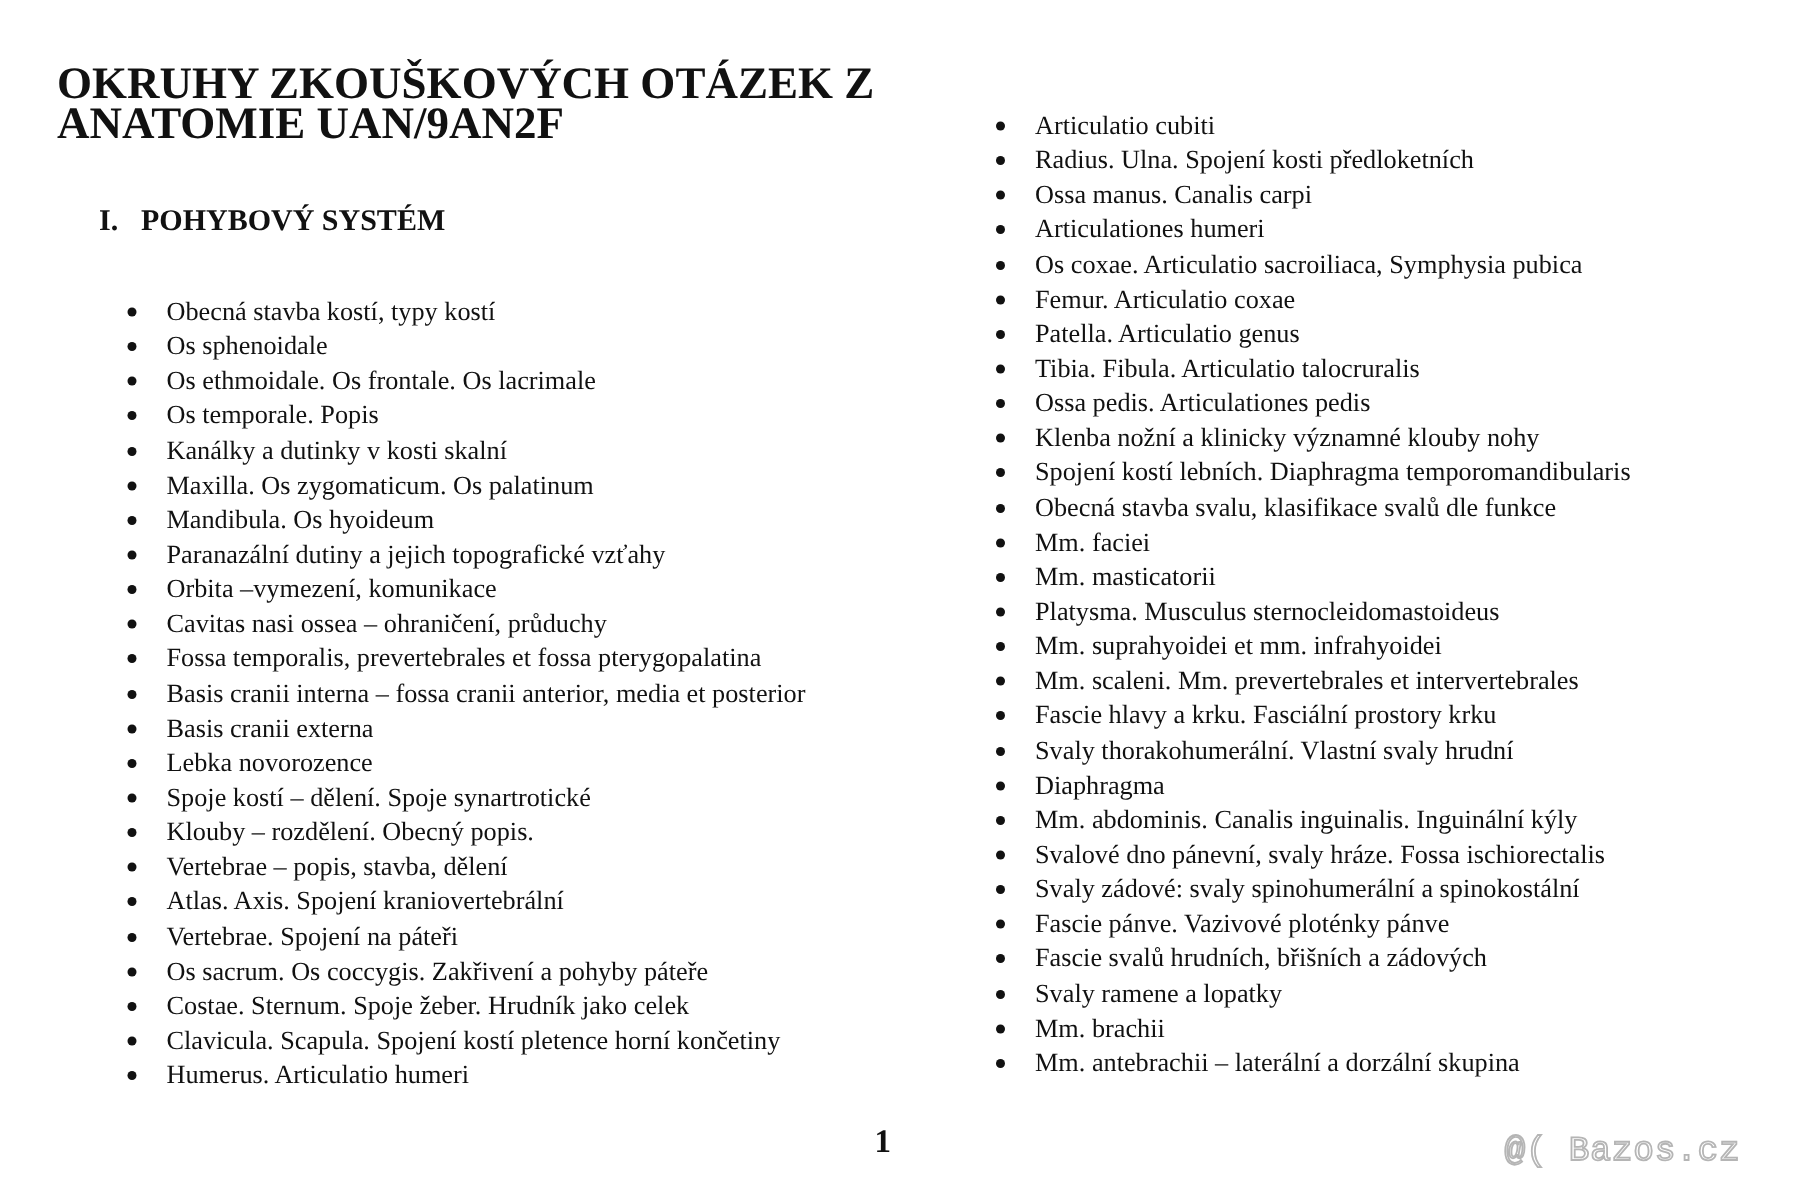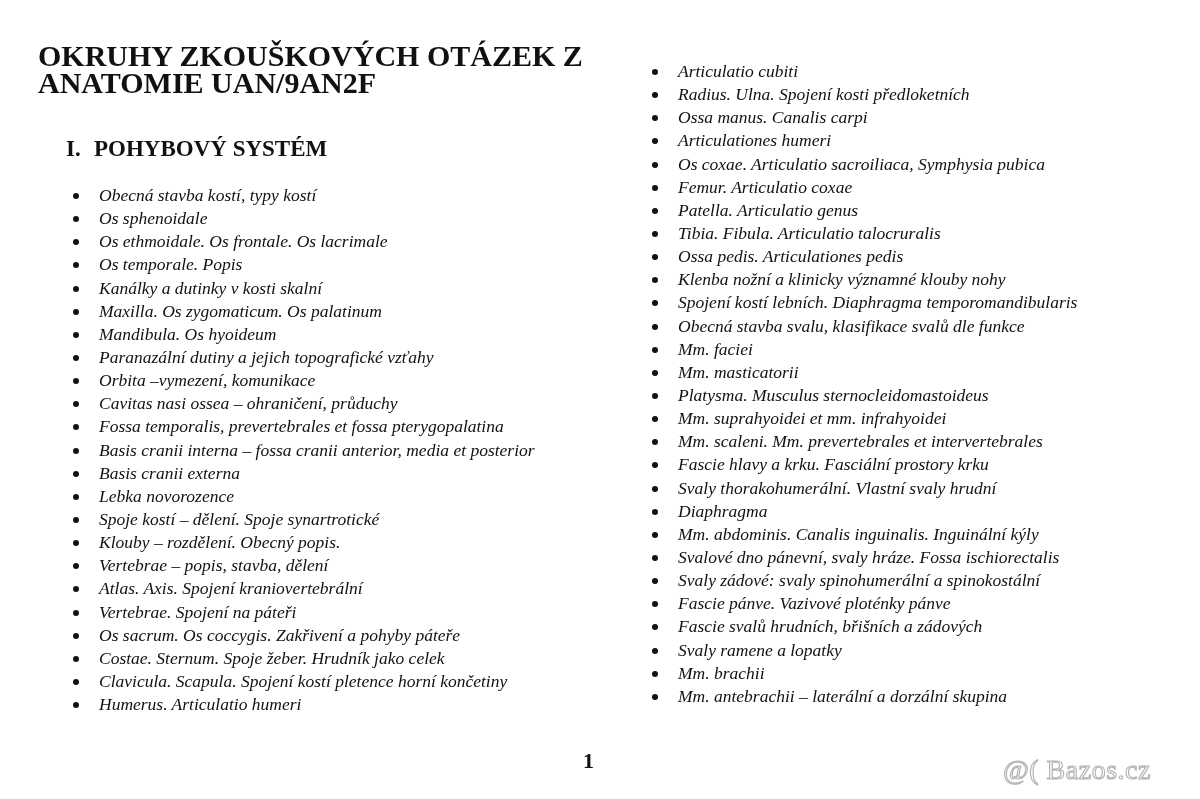--- a/index.html
+++ b/index.html
@@ -1,29 +1,29 @@
 <!DOCTYPE html>
 <html><head>
 <meta charset="utf-8">
 <style>
   html, body { margin: 0; padding: 0; background: #ffffff; }
   body { width: 1200px; height: 799px; position: relative; overflow: hidden;
          font-family: "Liberation Serif", "DejaVu Serif", serif; color: #111; }
   .title { position: absolute; left: 38px; top: 42px; font-size: 30px; font-weight: bold;
            line-height: 27px; margin: 0; }
-  .section { position: absolute; left: 66px; top: 136px; font-size: 23px; font-weight: bold; margin: 0; }
+  .section { position: absolute; left: 66px; top: 136px; font-size: 20px; font-weight: bold; margin: 0; }
   .section .num { display: inline-block; width: 28px; }
-  ul.list { position: absolute; list-style: none; margin: 4px; padding: 0; font-size: 17.5px; font-style: italic; }
+  ul.list { position: absolute; list-style: none; margin: 16px; padding: 0; font-size: 17.5px; }
   ul.list li { height: 23.15px; line-height: 23.15px; white-space: nowrap; position: relative; padding-left: 29px; }
   ul.list li .bullet { position: absolute; left: 3px; top: 9px; width: 6px; height: 6px; border-radius: 50%; background: #111; }
   #col-left { left: 66px; top: 180px; }
   #col-right { left: 645px; top: 56px; }
   .page-num { position: absolute; left: 583px; top: 748px; font-size: 22px; font-weight: bold; }
-  .watermark { position: absolute; left: 1003px; top: 754px; font-family: Liberation Serif, serif;
-               font-size: 28px; color: #fff; -webkit-text-stroke: 1.2px #b5b5b5; letter-spacing: 0.5px; }
+  .watermark { position: absolute; left: 1003px; top: 754px; font-family: Liberation Mono, monospace;
+               font-size: 23px; color: #fff; -webkit-text-stroke: 1.2px #b5b5b5; letter-spacing: 0.5px; }
 </style>
 </head>
 <body>
 
 <div class="title">
   <div>OKRUHY ZKOUŠKOVÝCH OTÁZEK Z</div>
   <div>ANATOMIE UAN/9AN2F</div>
 </div>
 
 <div class="section">

